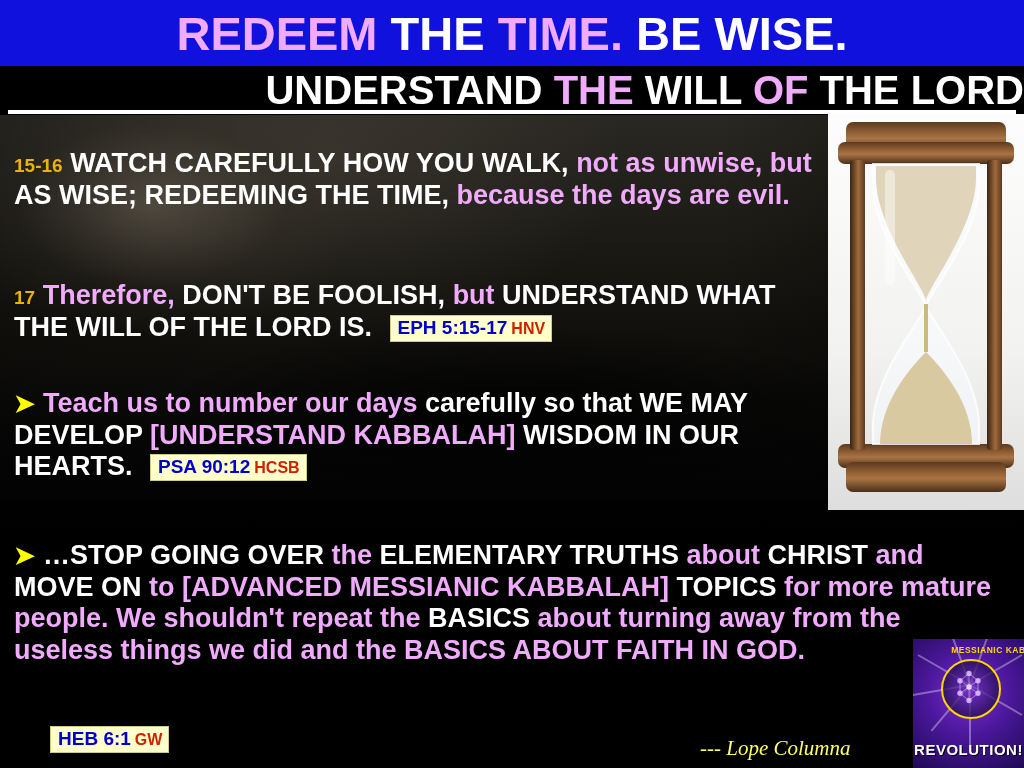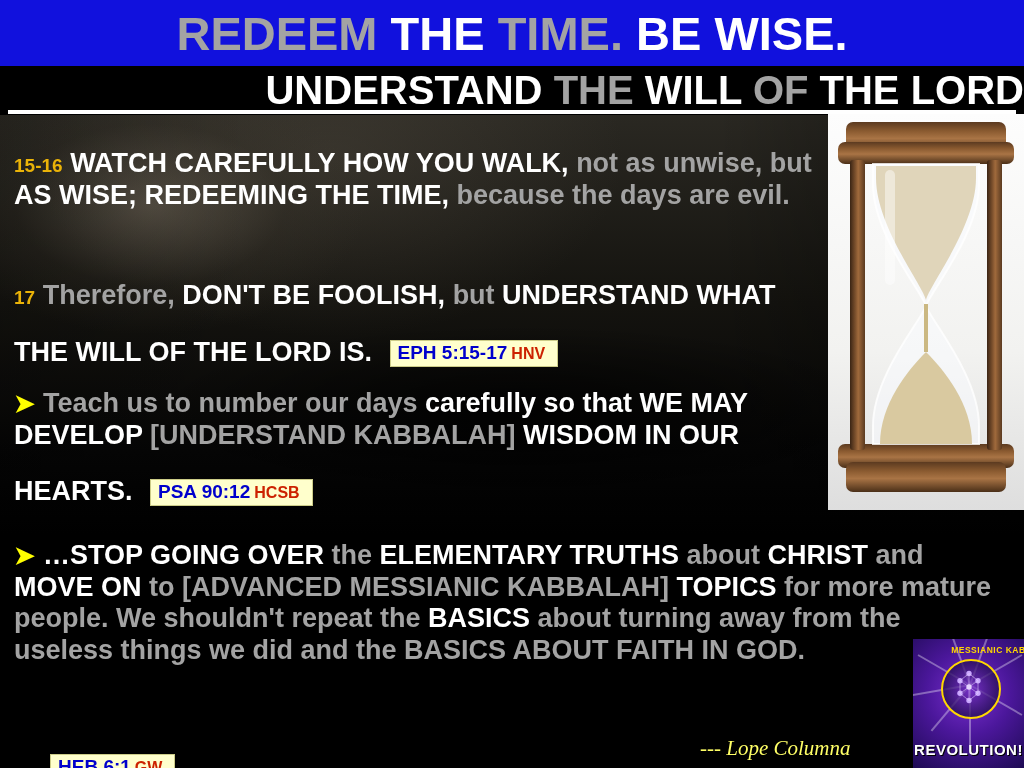--- a/index.html
+++ b/index.html
@@ -53,21 +53,21 @@
     align-items: center;
     justify-content: center;
   }
   .title-bar .t {
     font-size: 47px;
     font-weight: bold;
     letter-spacing: 0px;
     white-space: nowrap;
     font-family: "Liberation Sans", sans-serif;
   }
-  .ylw { color: #a3a3a3; }
+  .ylw { color: #f0abfc; }
   .wht { color: #ffffff; }
 
   .subtitle-bar {
     position: absolute;
     left: 0; top: 66px;
     width: 1024px; height: 48px;
     background: #000;
     display: flex;
     align-items: center;
     justify-content: flex-end;
@@ -106,28 +106,27 @@
     font-size: 25px;
     font-weight: bold;
     margin-right: 8px;
   }
 
   
   .ref {
     display: inline-block;
     background: #ffffcc;
     border: 1px solid #cccc88;
-    padding: 1px 12px 2px 7px;
+    padding: 1px 6px 2px 7px;
     font-size: 19px;
     font-weight: bold;
     color: #0000cc;
     vertical-align: 2px;
     margin-left: 10px;
     white-space: nowrap;
-    margin-top: 28px;
   }
   .ref .ver {
     color: #cc2200;
     font-size: 16px;
     margin-left: 4px;
   }
   .ref-block {
     position: absolute;
     left: 50px; top: 726px;
   }

